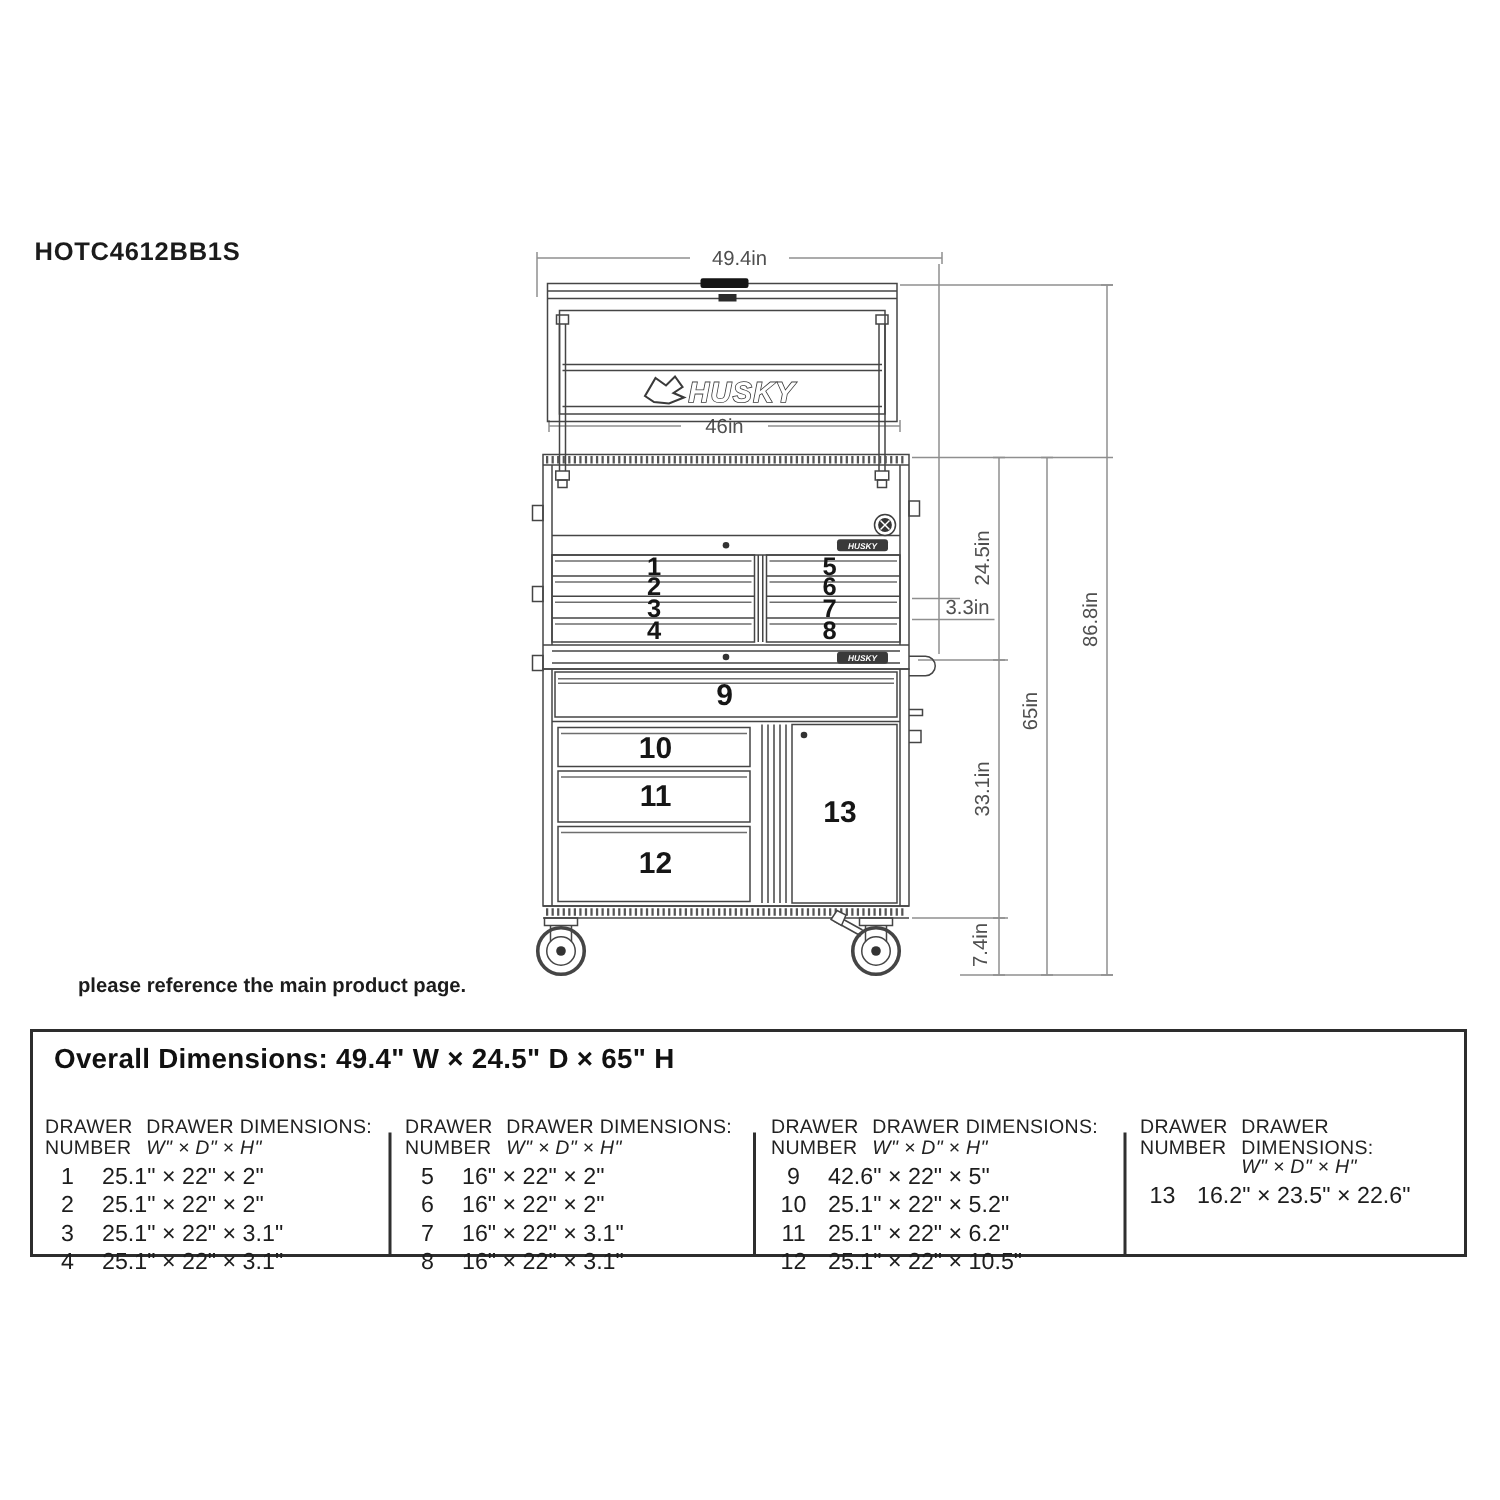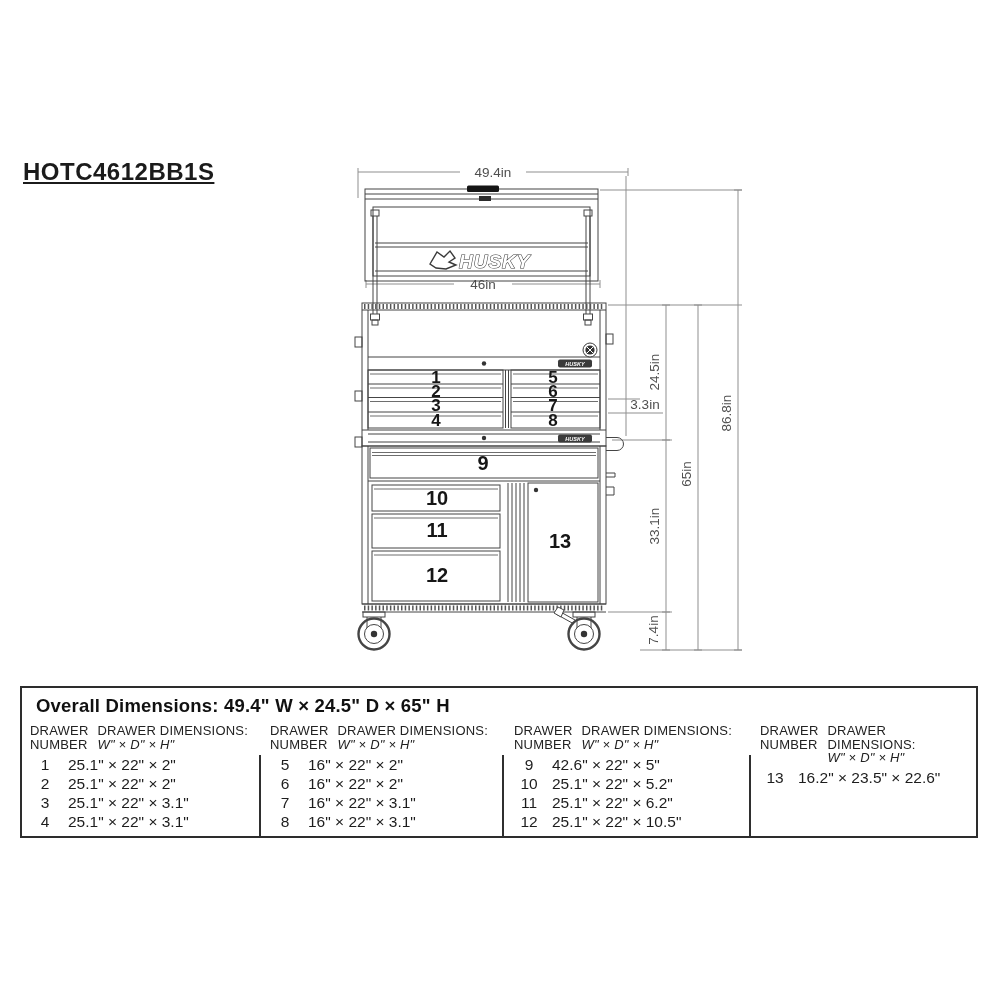--- a/index.html
+++ b/index.html
@@ -2,38 +2,38 @@
 <html><head>
 <meta charset="utf-8">
 <style>
   html,body{margin:0;padding:0;}
   body{
     width:1000px;height:1000px;background:#ffffff;position:relative;
     font-family:"Liberation Sans", sans-serif;color:#1f1f1f;overflow:hidden;
   }
   .abs{position:absolute;}
   #model-title{
-    left:23px;top:158px;font-size:24px;font-weight:bold;letter-spacing:.5px;color:#1b1b1b;text-decoration:underline;
+    left:23px;top:158px;font-size:17px;font-weight:bold;letter-spacing:.5px;color:#1b1b1b;
   }
   #drawing-svg{left:0;top:0;}
   #footnote{
     left:44px;top:649px;width:900px;font-size:13.5px;font-weight:bold;
     line-height:15.5px;color:#1c1c1c;
   }
   #footnote .fn2{margin-left:8px;}
   
   #dim-table{
     left:20px;top:686px;width:954px;height:148px;border:2px solid #2d2d2d;background:#fff;
   }
   #overall-dims{
     position:absolute;left:14px;top:7px;font-size:18.5px;font-weight:bold;color:#111;
     letter-spacing:.2px;
   }
   .tcol{position:absolute;top:36px;}
-  .tcol .hdr{display:flex;gap:9px;font-size:13px;line-height:13.5px;color:#222;letter-spacing:.2px;}
+  .tcol .hdr{display:flex;gap:9px;font-size:13px;line-height:13.5px;color:#222;letter-spacing:.2px;margin-top:20px;}
   .tcol .hdr .h-right .l2{font-style:italic;}
   .tcol .rows{margin-top:4px;font-size:15.5px;color:#1d1d1d;}
   .trow{display:flex;height:19.2px;align-items:center;}
   .trow .num{width:30px;text-align:center;flex:0 0 30px;}
   .trow .dims{margin-left:8px;white-space:nowrap;}
   .vsep{position:absolute;top:67px;bottom:0;width:2px;background:#2f2f2f;}
   
   .ln{stroke:#454545;fill:none;stroke-width:1;}
   .dimln{stroke:#8f8f8f;fill:none;stroke-width:1;}
   .dimtx{fill:#4f4f4f;font-size:13.5px;}
@@ -261,20 +261,21 @@
     <circle cx="584" cy="634" r="3.2" fill="#333" stroke="none"></circle>
     <g>
       <line x1="575" y1="620" x2="557" y2="610"></line>
       <line x1="574" y1="624" x2="556" y2="614"></line>
       <polygon points="558,607 564,610 561,617 554,613" fill="#fff" stroke="#454545"></polygon>
     </g>
   </g>
 </svg>
 
 <div class="abs" id="footnote">
+  <div class="fn2">please reference the main product page.</div>
 </div>
 
 <div class="abs" id="dim-table">
   <div id="overall-dims">
     <span>Overall Dimensions:</span>
     <span>49.4" W × 24.5" D × 65" H</span>
   </div>
 
   <div class="vsep" style="left:237px"></div>
   <div class="vsep" style="left:480px"></div>

